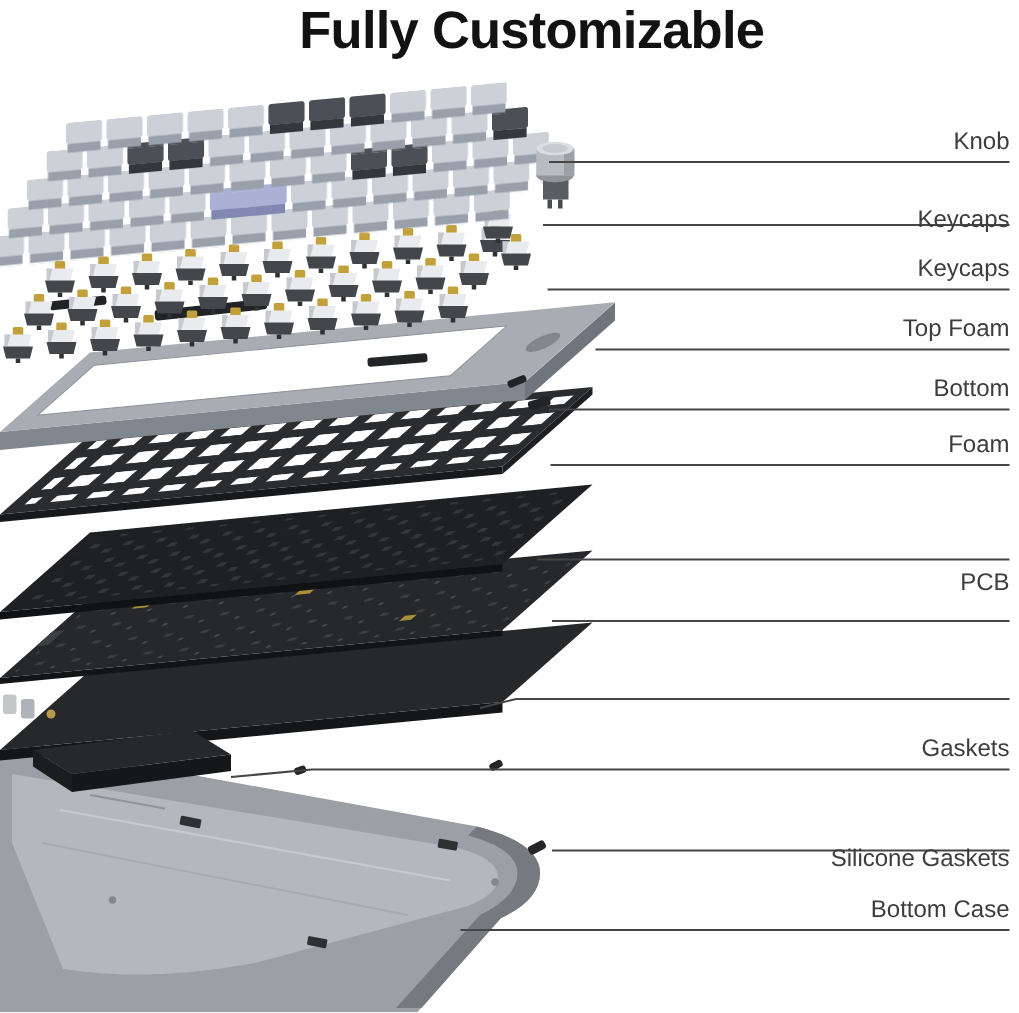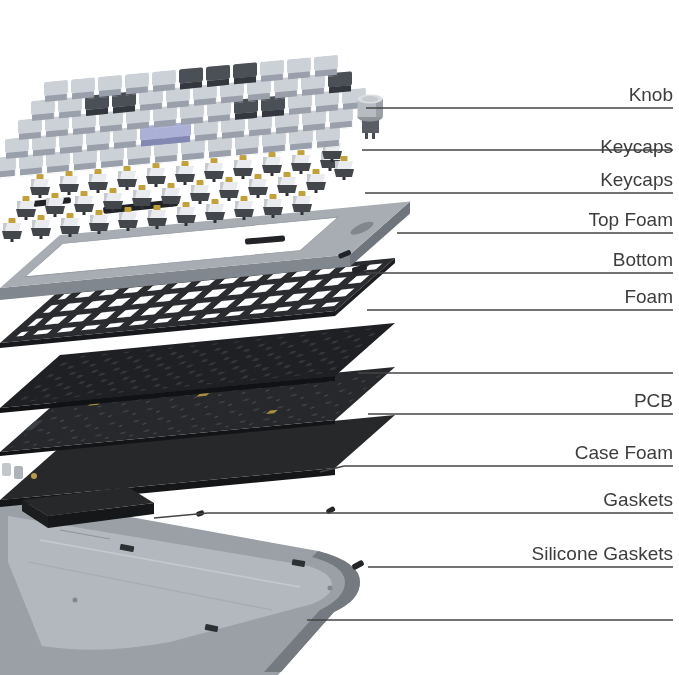--- a/index.html
+++ b/index.html
@@ -6,29 +6,30 @@
   .stage{
     position:relative;width:679px;height:675px;background:#ffffff;
     overflow:hidden;font-family:"Liberation Sans",sans-serif;
   }
   .title{
     position:absolute;top:1px;left:30px;right:0;text-align:center;
     font-size:35px;font-weight:bold;color:#121212;letter-spacing:-0.5px;
   }
   .kb-svg{position:absolute;left:0;top:0;}
   .callout{
-    position:absolute;right:6px;font-size:19px;line-height:22px;
+    position:absolute;right:6px;font-size:16px;line-height:22px;
     color:#3d3d3d;white-space:nowrap;text-align:right;font-weight:400;
   }
 </style>
 </head>
 <body>
 
 <div class="stage">
 
+  <div class="title">Fully Customizable</div>
 
   <svg class="kb-svg" width="679" height="675" viewBox="0 0 679 675">
     <defs>
       <pattern id="keysLight" width="27" height="21" patternUnits="userSpaceOnUse">
         <rect x="0" y="0" width="24" height="14" rx="2" fill="#ccd1d8"></rect>
         <rect x="1" y="14" width="22" height="6" fill="#99a0ab"></rect>
       </pattern>
       <pattern id="plateHoles" width="24" height="19" patternUnits="userSpaceOnUse">
         <rect x="3" y="3" width="14" height="11" fill="#ffffff"></rect>
       </pattern>
@@ -238,18 +239,18 @@
       <line x1="307" y1="620" x2="673" y2="620"></line>
     </g>
   </svg>
 
   <div class="callout" style="top:84px"><span>Knob</span></div>
   <div class="callout" style="top:136px"><span>Keycaps</span></div>
   <div class="callout" style="top:169px"><span>Keycaps</span></div>
   <div class="callout" style="top:209px"><span>Top Foam</span></div>
   <div class="callout" style="top:249px"><span>Bottom</span></div>
   <div class="callout" style="top:286px"><span>Foam</span></div>
-  <div class="callout" style="top:390px"><span>PCB</span></div>
-  <div class="callout" style="top:442px"><span>Case Foam</span></div>
+  <div class="callout" style="top:378px"><span>PCB</span></div>
   <div class="callout" style="top:489px"><span>Gaskets</span></div>
-  <div class="callout" style="top:543px"><span>Silicone Gaskets</span></div>
+  <div class="callout" style="top:562px"><span>Silicone Gaskets</span></div>
+  <div class="callout" style="top:596px"><span>Bottom Case</span></div>
 
 </div>
 
 </body></html>

